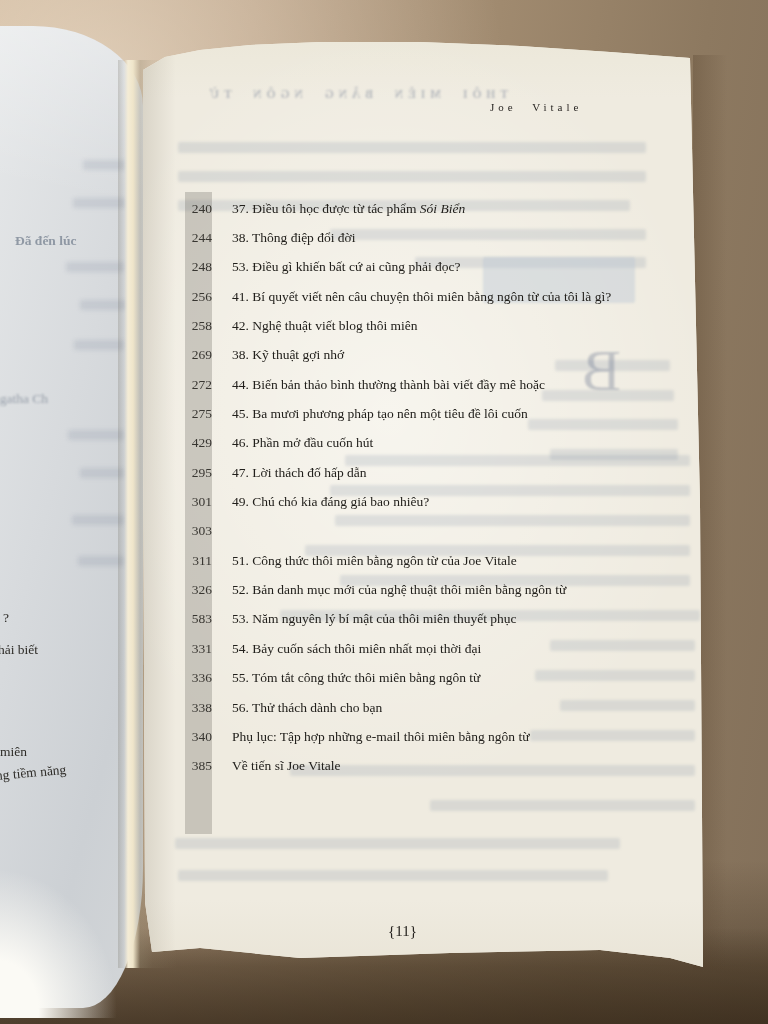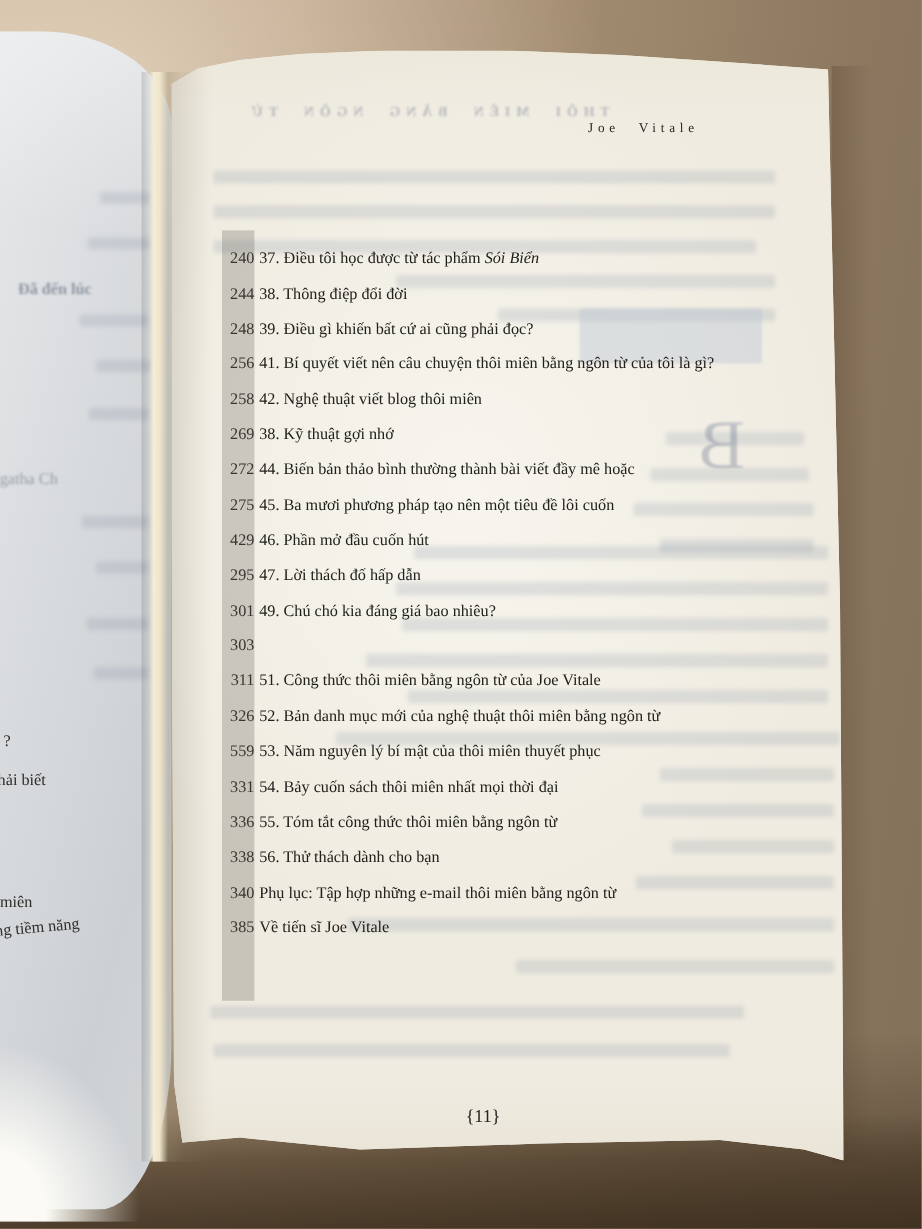--- a/index.html
+++ b/index.html
@@ -59,23 +59,23 @@
   .g{position:absolute;height:11px;border-radius:2px;background:rgba(122,136,158,.185);filter:blur(1.8px);}
   .blue-rect{position:absolute;left:353px;top:215px;width:152px;height:46px;
     background:rgba(186,197,212,.42);filter:blur(1px);border-radius:2px;}
   .ghost-b{position:absolute;left:452px;top:300px;font-size:58px;line-height:1;
     color:rgba(112,124,146,.38);transform:scaleX(-1);filter:blur(1px);}
 
   .strip{position:absolute;left:55px;top:150px;width:27px;height:642px;z-index:6;
     background:rgba(108,106,99,.30);filter:blur(.4px);pointer-events:none;}
 
   .toc{position:absolute;left:44px;top:152px;width:500px;z-index:5;}
-  .toc-row{display:flex;align-items:flex-end;height:29.35px;font-size:13.5px;color:#22201c;white-space:nowrap;}
+  .toc-row{display:flex;align-items:center;height:29.35px;font-size:13.5px;color:#22201c;white-space:nowrap;}
   .toc-page{display:inline-block;width:38px;text-align:right;flex:none;}
-  .toc-title{margin-left:4px;}
+  .toc-title{margin-left:20px;}
   .toc-title i{font-style:italic;}
 
   .folio{position:absolute;left:0;top:881px;width:545px;text-align:center;
     font-size:15px;color:#26231f;z-index:5;}
 </style>
 </head>
 <body>
 
 <div class="photo">
   <div class="floor"></div>
@@ -147,21 +147,21 @@
           <span class="toc-title"><span>37. Điều tôi học được từ tác phẩm </span><i>Sói Biển</i></span>
         </div>
 
         <div class="toc-row">
           <span class="toc-page">244</span>
           <span class="toc-title"><span>38. Thông điệp đổi đời</span></span>
         </div>
 
         <div class="toc-row">
           <span class="toc-page">248</span>
-          <span class="toc-title"><span>39. Điều gì khiến bất cứ ai cũng phải đọc?</span></span>
+          <span class="toc-title"><span>53. Điều gì khiến bất cứ ai cũng phải đọc?</span></span>
         </div>
 
 
         <div class="toc-row">
           <span class="toc-page">256</span>
           <span class="toc-title"><span>41. Bí quyết viết nên câu chuyện thôi miên bằng ngôn từ của tôi là gì?</span></span>
         </div>
 
         <div class="toc-row">
           <span class="toc-page">258</span>
@@ -207,21 +207,21 @@
           <span class="toc-page">311</span>
           <span class="toc-title"><span>51. Công thức thôi miên bằng ngôn từ của Joe Vitale</span></span>
         </div>
 
         <div class="toc-row">
           <span class="toc-page">326</span>
           <span class="toc-title"><span>52. Bản danh mục mới của nghệ thuật thôi miên bằng ngôn từ</span></span>
         </div>
 
         <div class="toc-row">
-          <span class="toc-page">559</span>
+          <span class="toc-page">583</span>
           <span class="toc-title"><span>53. Năm nguyên lý bí mật của thôi miên thuyết phục</span></span>
         </div>
 
         <div class="toc-row">
           <span class="toc-page">331</span>
           <span class="toc-title"><span>54. Bảy cuốn sách thôi miên nhất mọi thời đại</span></span>
         </div>
 
         <div class="toc-row">
           <span class="toc-page">336</span>

